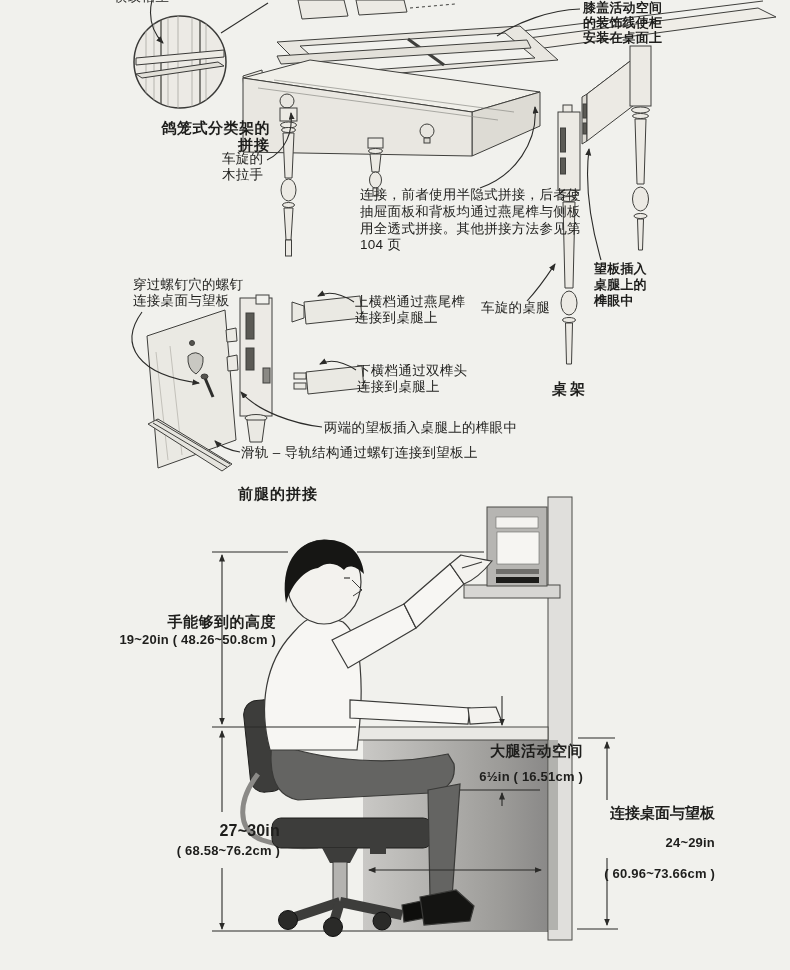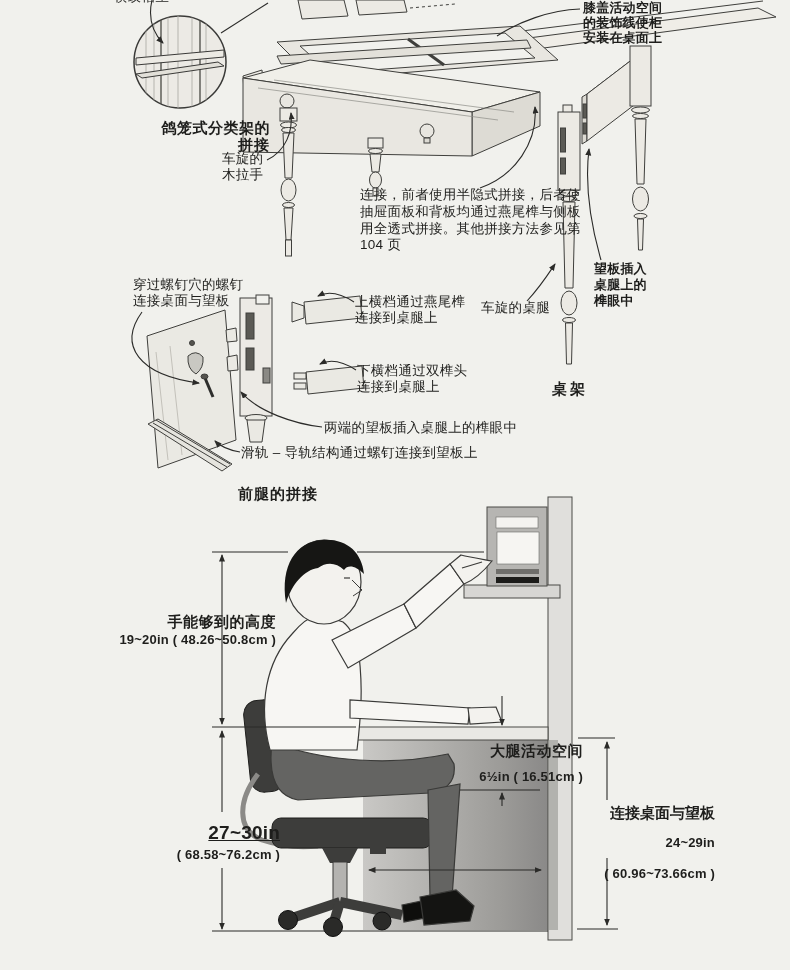--- a/index.html
+++ b/index.html
@@ -303,21 +303,21 @@
 <div class="lbl cn" style="left:241px;top:445px;">滑轨 – 导轨结构通过螺钉连接到望板上</div>
 
 <div class="lbl cn-big" style="left:238px;top:485px;">前腿的拼接</div>
 
 <div class="lbl ctr" style="left:98px;top:613px;width:178px;">
   <div class="cn-big" style="letter-spacing:.5px;">手能够到的高度</div>
   <div class="num" style="margin-top:3px;">19~20in ( 48.26~50.8cm )</div>
 </div>
 
 <div class="lbl ctr" style="left:112px;top:822px;width:168px;">
-  <div class="num" style="font-size:19px;text-decoration:underline;">27~30in</div>
+  <div class="num" style="font-size:16px;">27~30in</div>
   <div class="num" style="margin-top:4px;">( 68.58~76.2cm )</div>
 </div>
 
 <div class="lbl ctr" style="left:418px;top:742px;width:165px;">
   <div class="cn-big" style="letter-spacing:.5px;">大腿活动空间</div>
   <div class="num" style="margin-top:11px;">6½in ( 16.51cm )</div>
 </div>
 
 
 <div class="lbl ctr" style="left:563px;top:804px;width:152px;">

